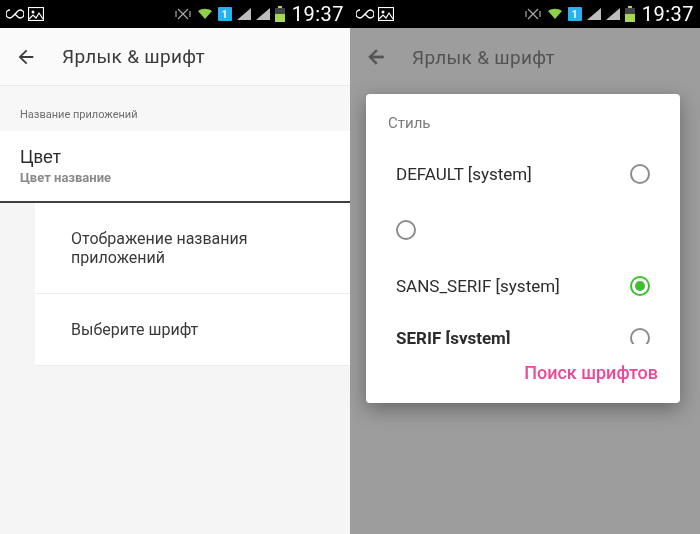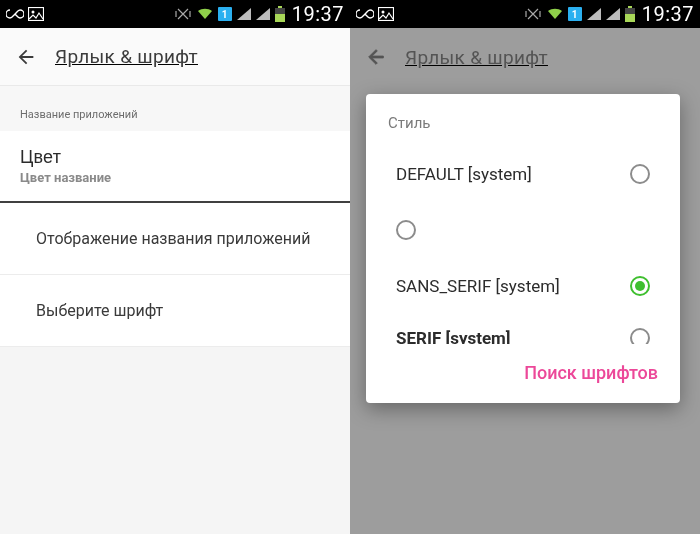--- a/index.html
+++ b/index.html
@@ -45,22 +45,21 @@
     align-items: center; justify-content: center; border-radius: 1px;
   }
   .sb-clock { font-size: 20px; margin-left: 2px; letter-spacing: 0.5px; }
 
   
   .app-bar {
     height: 58px;
     display: flex;
     align-items: center;
     padding: 0 14px;
-    gap: 17px;
-    text-decoration: underline;
+    gap: 24px;
   }
   .phone-left .app-bar { background: #fafafa; border-bottom: 1px solid #e9e9e9; }
   .phone-right .app-bar { background: transparent; }
   .app-title {
     font-size: 19px;
     color: #3b3b3b;
     letter-spacing: 0.3px;
   }
   .phone-right .app-title { color: #545454; }
   .back-btn { width: 24px; height: 24px; display:flex; align-items:center; justify-content:center; cursor:pointer; }
@@ -88,20 +87,21 @@
     color: #8a8a8a;
     margin-top: 2px;
     font-weight: bold;
   }
   .row-plain {
     background: #fff;
     padding: 26px 36px;
     border-bottom: 1px solid #ececec;
     font-size: 16px;
     color: #3a3a3a;
+    margin-left: 35px;
   }
   .left-body { background:#f5f5f5; height:calc(100% - 86px); }
   .dialog {
     position: absolute;
     top: 94px;
     left: 16px;
     right: 20px;
     background: #fff;
     border-radius: 4px;
     box-shadow: 0 6px 20px rgba(0,0,0,0.35);

